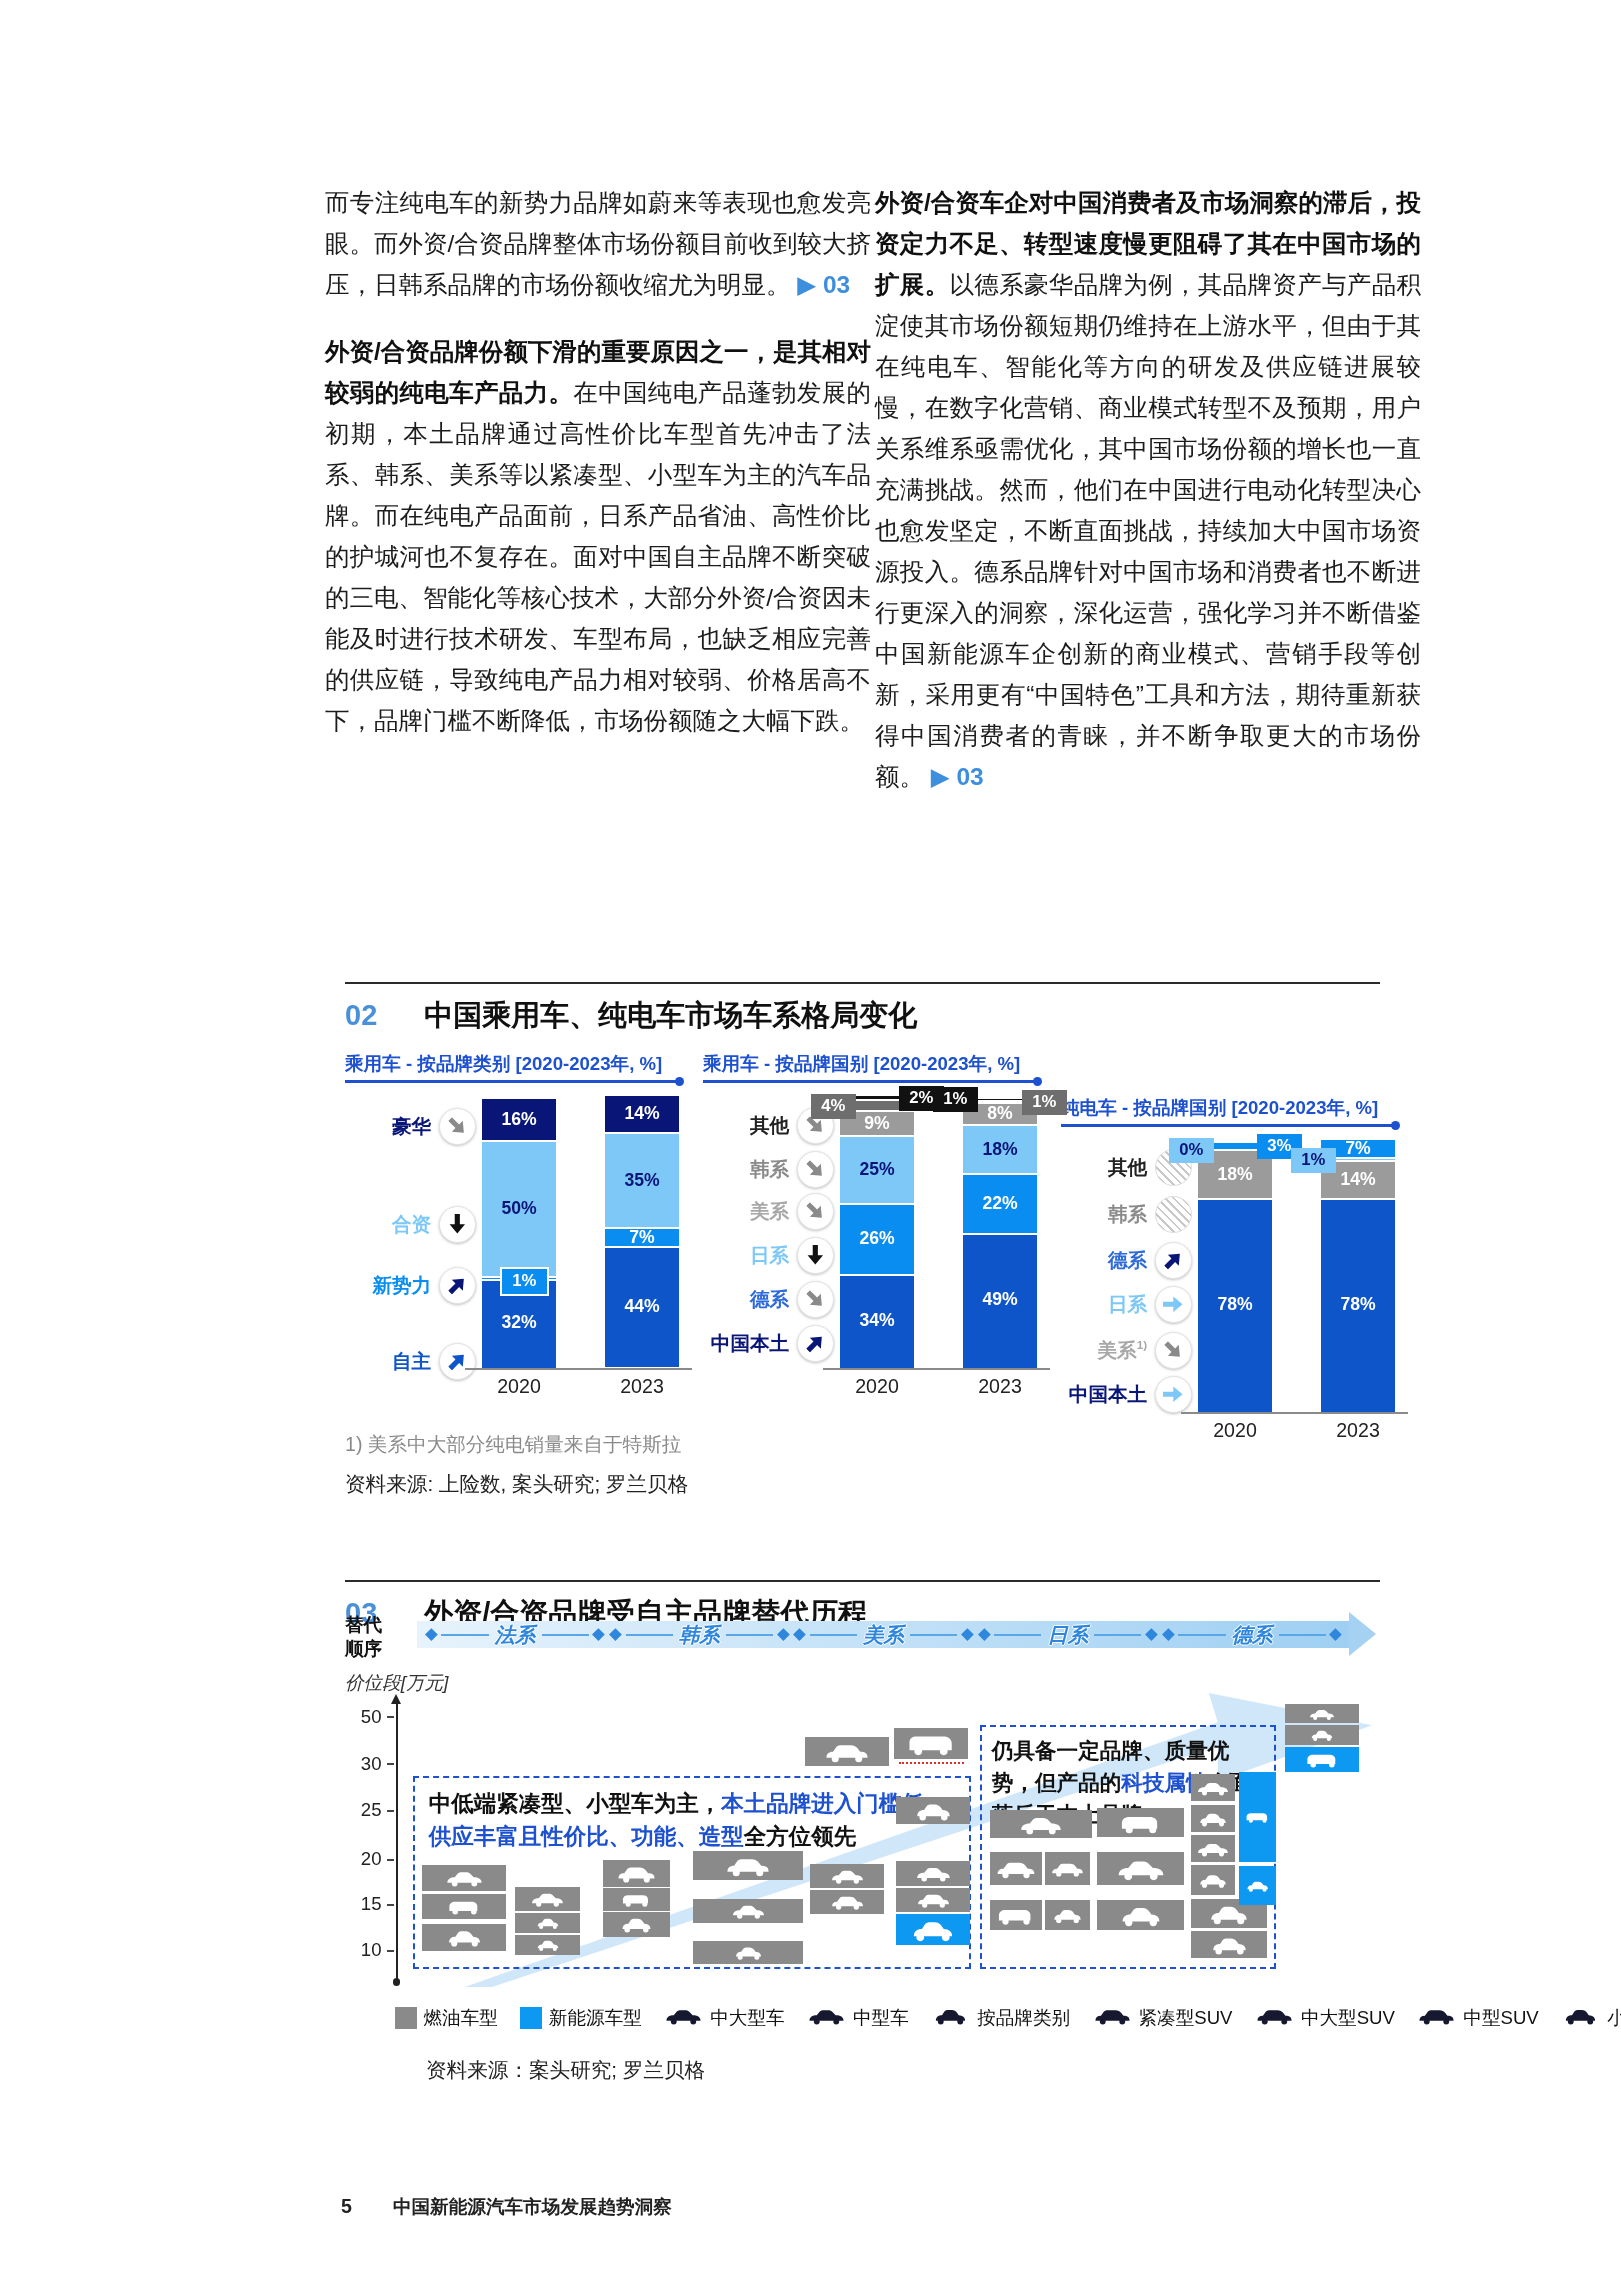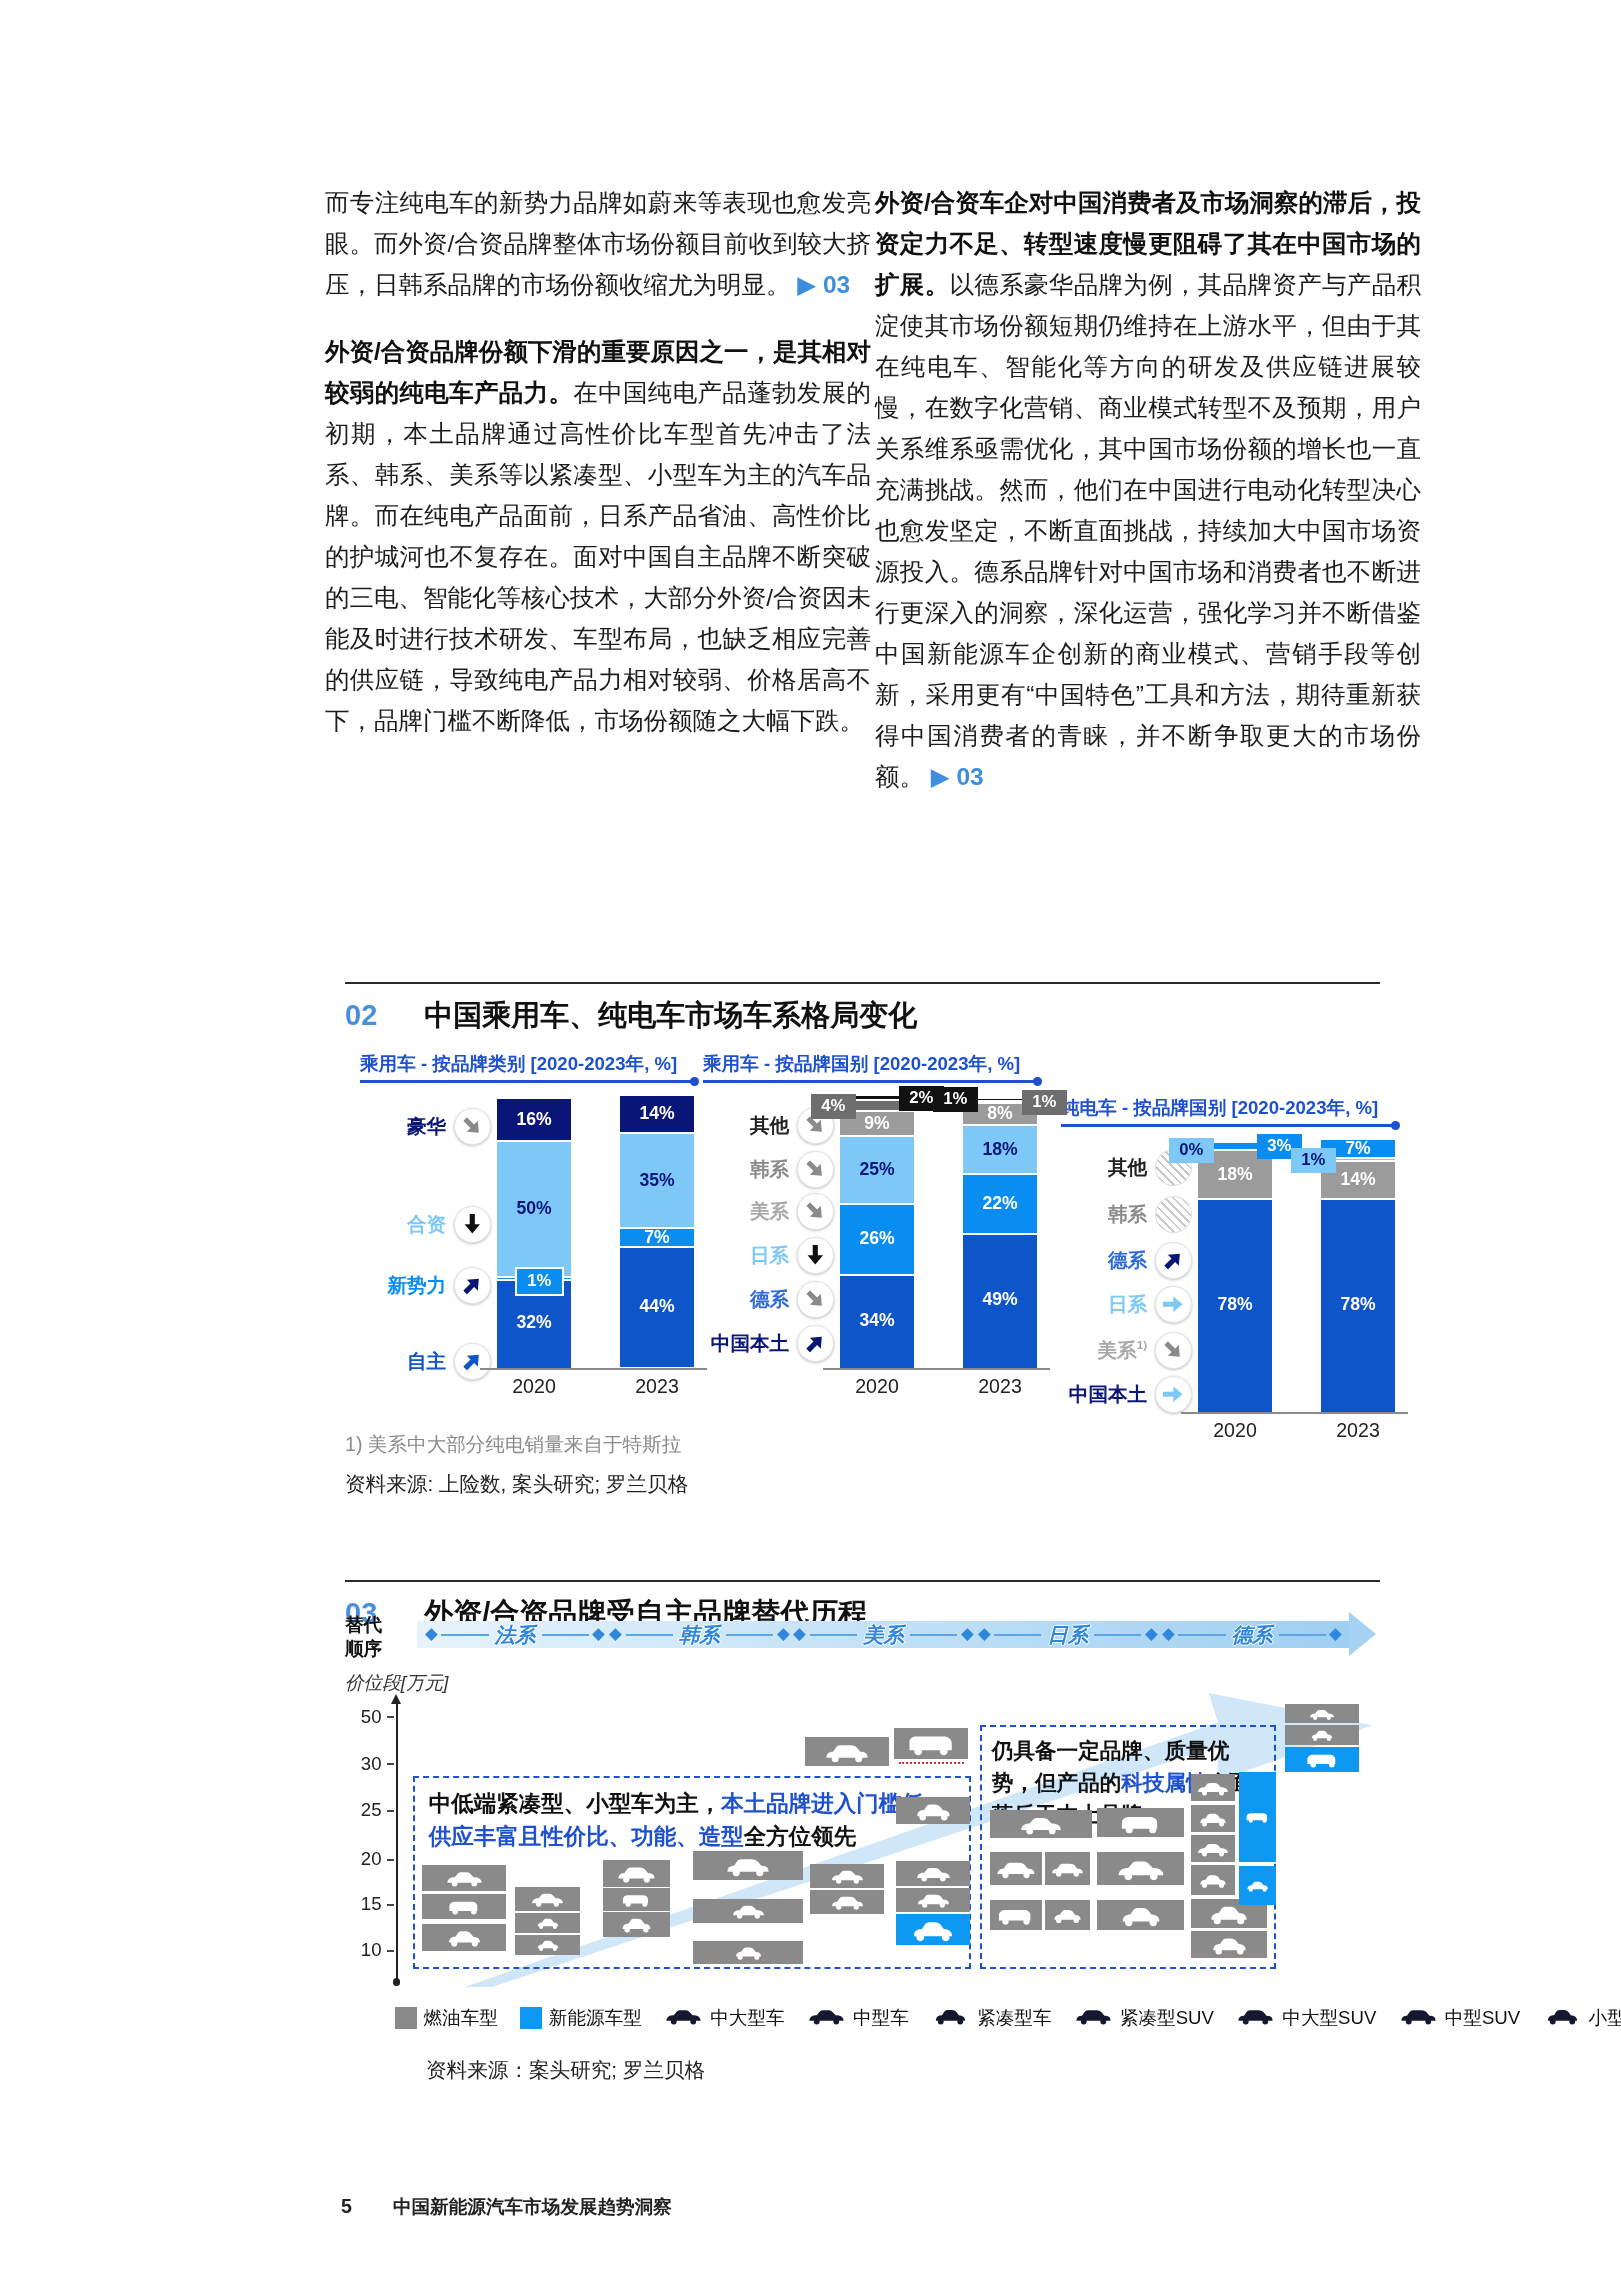--- a/index.html
+++ b/index.html
@@ -86,21 +86,21 @@
   </div>
   <div class="col col-right">
     <p><b>外资/合资车企对中国消费者及市场洞察的滞后，投资定力不足、转型速度慢更阻碍了其在中国市场的扩展。</b><span>以德系豪华品牌为例，其品牌资产与产品积淀使其市场份额短期仍维持在上游水平，但由于其在纯电车、智能化等方向的研发及供应链进展较慢，在数字化营销、商业模式转型不及预期，用户关系维系亟需优化，其中国市场份额的增长也一直充满挑战。然而，他们在中国进行电动化转型决心也愈发坚定，不断直面挑战，持续加大中国市场资源投入。德系品牌针对中国市场和消费者也不断进行更深入的洞察，深化运营，强化学习并不断借鉴中国新能源车企创新的商业模式、营销手段等创新，采用更有“中国特色”工具和方法，期待重新获得中国消费者的青睐，并不断争取更大的市场份额。</span> <span class="fig-link">▶ 03</span></p>
   </div>
 
   <div class="rule" style="top:982px"></div>
   <div class="sec-head" style="top:996px">
     <span class="sec-num">02</span><span class="sec-title">中国乘用车、纯电车市场车系格局变化</span>
   </div>
   <div id="charts">
-      <div class="chart-col" style="left: 360px;">
+      <div class="chart-col" style="left: 345px;">
         <div class="ch-head">乘用车 - 按品牌类别 [2020-2023年, %]</div>
         <div class="ch-underline"></div>
         <div class="leg-row" style="top: 60px;">
           <span class="leg-label" style="color: rgb(10, 21, 120);">豪华</span>
           <span class="leg-circle">
             <svg width="20.6" height="20.6" viewBox="0 0 20 20" style="transform:rotate(45deg)">
               <polygon points="0,7.5 10,7.5 10,2.5 19,10 10,17.5 10,12.5 0,12.5" fill="#8a8a8a"></polygon>
             </svg>
           </span>
         </div>
@@ -762,21 +762,21 @@
         <span>中型车</span>
       </div>
       <div class="item">
         <span><svg width="39" height="19.6" viewBox="0 0 64 32" preserveAspectRatio="xMidYMid meet">
             <g fill="#15182e">
               <path d="M8 24 C8 18 12 15 18 15 L22 9 C23.5 7 26 6.5 29 6.5 L34 6.5 C38 6.5 41 8.5 43 11.5 L45.5 15 C52 15.5 56 18 56 24 Z"></path>
               <circle cx="16" cy="25.5" r="4.8"></circle>
               <circle cx="48" cy="25.5" r="4.8"></circle>
             </g>
           </svg></span>
-        <span>紧凑型车</span>
+        <span>按品牌类别</span>
       </div>
       <div class="item">
         <span><svg width="39" height="19.6" viewBox="0 0 64 32" preserveAspectRatio="xMidYMid meet">
             <g fill="#15182e">
               <path d="M4 24 C4 19 7 16 13 16 L18 9 C19.5 7.5 22 7 25 7 L37 7 C41 7 44 8.5 46 11 L50 16 C57 16 60 18.5 60 24 Z"></path>
               <circle cx="16" cy="25.5" r="4.8"></circle>
               <circle cx="48" cy="25.5" r="4.8"></circle>
             </g>
           </svg></span>
         <span>紧凑型SUV</span>

